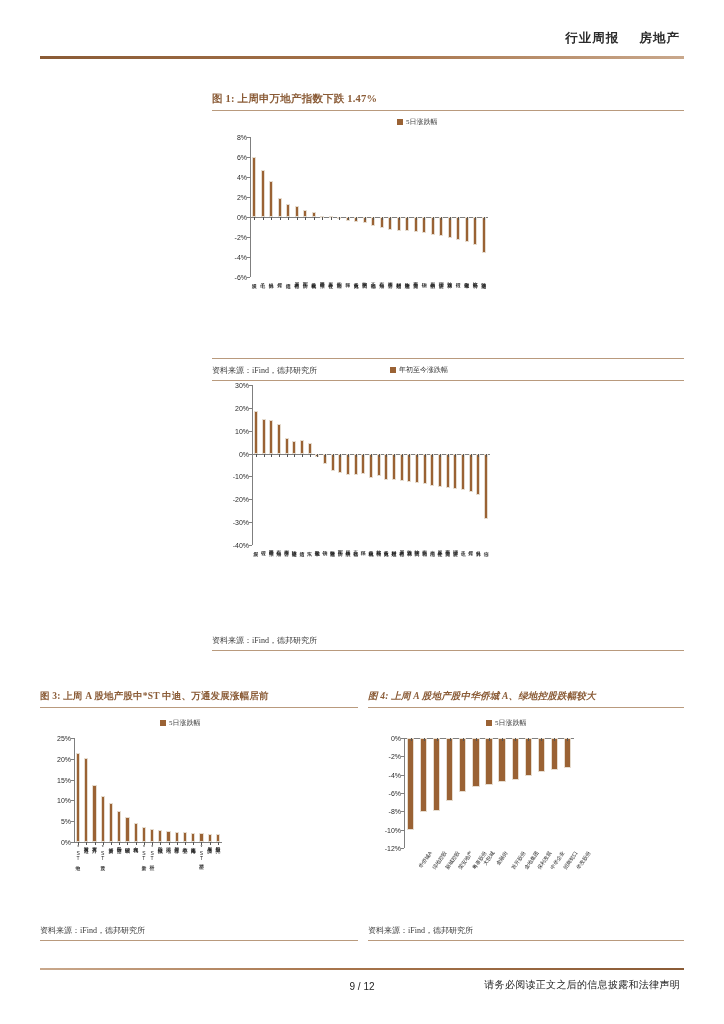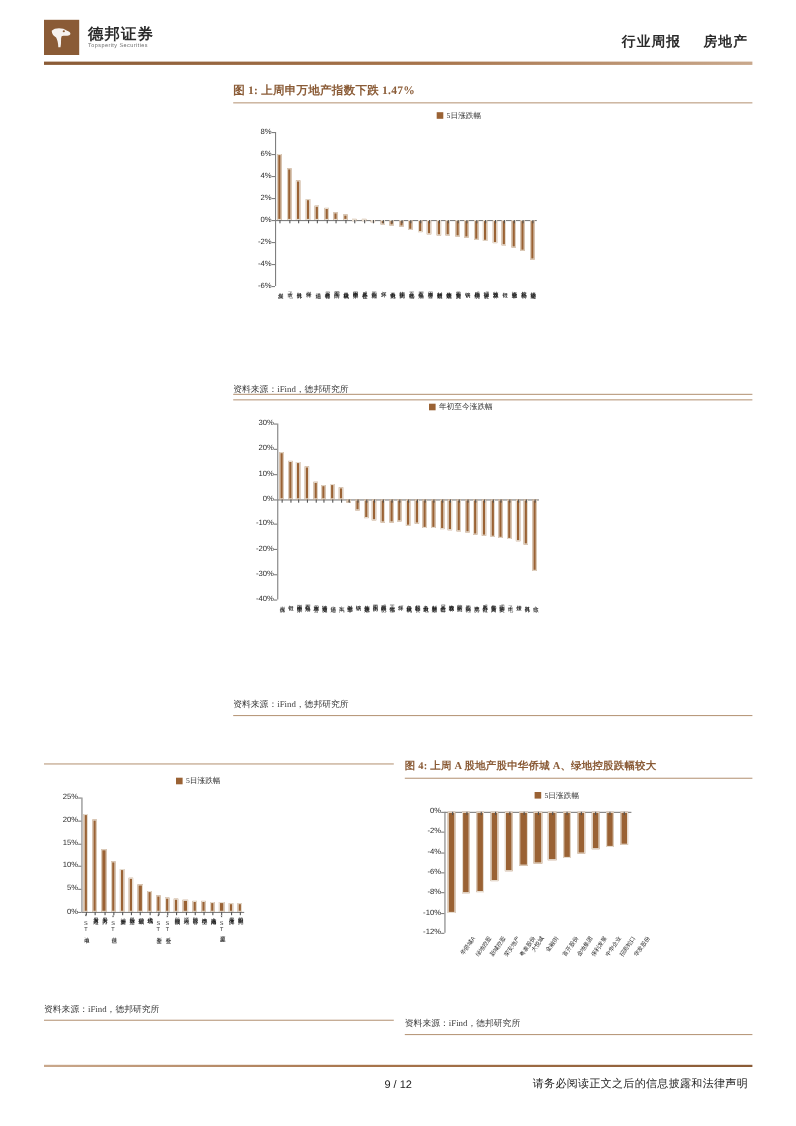--- a/index.html
+++ b/index.html
@@ -151,41 +151,29 @@
   }
   .footer-note {
     position: absolute; right: 44px; bottom: 32px;
     font-size: 10px; color: #222; letter-spacing: .3px;
   }
 </style>
 </head>
 <body>
 
 <div class="page-header">
-  <div class="logo-wrap">
-    <div class="logo-mark">
-      <svg class="beast" viewBox="0 0 24 24">
-        <path d="M3 6 C6 3, 13 3, 17 6 C20 7, 21 9, 19 10 C17 11, 14 10, 12 11 C11 13, 12 17, 11 21 L9 21 C9 17, 8 14, 7 12 C5 11, 3 9, 3 6 Z" fill="#ffffff" opacity="0.92"></path>
-        <circle cx="14" cy="6.4" r="1" fill="#8a5b36"></circle>
-      </svg>
-    </div>
-    <div class="logo-text">
-      <div class="logo-cn">德邦证券</div>
-      <div class="logo-en">Topsperity Securities</div>
-    </div>
-  </div>
   <div class="header-right">
     <span>行业周报</span>
     <span class="sep"></span>
     <span>房地产</span>
   </div>
   <div class="header-rule"></div>
 </div>
 
-<div class="figure" id="fig1-block" style="left:212px; top:75px; width:472px;">
+<div class="figure" id="fig1-block" style="left:212px; top:92px; width:472px;">
   <div class="fig-title">图 1: 上周申万地产指数下跌 1.47%</div>
   <div class="fig-title-rule"></div>
   <div class="chart" id="fig1-chart" style="height:250px;">
       <div class="legend" style="left: 185px; top: 6px;">
         <span class="swatch"></span>
         <span>5日涨跌幅</span>
       </div>
       <div class="axis-line" style="left: 38px; top: 26px; width: 1px; height: 140px;"></div>
       <div class="ytick" style="left: 10px; top: 26px; width: 25px;">8%</div>
       <div class="ytick-mark" style="left: 35px; top: 26px;"></div>
@@ -410,20 +398,21 @@
       <div class="xlabel vert" style="left: 263.484px; top: 188px; font-size: 5px;">计算机</div>
       <div class="bar" title="综合 -28.5%" style="left: 272.165px; top: 94.5714px; width: 3.99226px; height: 65.1429px;"></div>
       <div class="xtick-mark" style="left: 274.161px; top: 94.5714px; height: 3px;"></div>
       <div class="xlabel vert" style="left: 271.161px; top: 188px; font-size: 5px;">综合</div>
     </div>
   <div class="fig-source">资料来源：iFind，德邦研究所</div>
   <div class="fig-source-rule"></div>
 </div>
 
 <div class="figure" id="fig3-block" style="left:40px; top:690px; width:318px;">
+  <div class="fig-title" style="font-size:9.5px;">图 3: 上周 A 股地产股中*ST 中迪、万通发展涨幅居前</div>
   <div class="fig-title-rule"></div>
   <div class="chart" id="fig3-chart" style="height:213px;">
       <div class="legend" style="left: 120px; top: 10px;">
         <span class="swatch"></span>
         <span>5日涨跌幅</span>
       </div>
       <div class="axis-line" style="left: 34px; top: 30px; width: 1px; height: 104px;"></div>
       <div class="ytick" style="left: 6px; top: 30px; width: 25px;">25%</div>
       <div class="ytick-mark" style="left: 31px; top: 30px;"></div>
       <div class="ytick" style="left: 6px; top: 50.8px; width: 25px;">20%</div>
@@ -490,21 +479,21 @@
       <div class="xlabel vert" style="left: 166.667px; top: 136px; font-size: 5px;">津滨发展</div>
       <div class="bar" title="阳光股份 1.9%" style="left: 175.751px; top: 126.096px; width: 4.27556px; height: 7.904px;"></div>
       <div class="xtick-mark" style="left: 177.889px; top: 134px; height: 3px;"></div>
       <div class="xlabel vert" style="left: 174.889px; top: 136px; font-size: 5px;">阳光股份</div>
     </div>
   <div class="fig-source">资料来源：iFind，德邦研究所</div>
   <div class="fig-source-rule"></div>
 </div>
 
 <div class="figure" id="fig4-block" style="left:368px; top:690px; width:316px;">
-  <div class="fig-title" style="font-size:9.5px;">图 4: 上周 A 股地产股中华侨城 A、绿地控股跌幅较大</div>
+  <div class="fig-title" style="font-size:9.5px;font-style:italic;">图 4: 上周 A 股地产股中华侨城 A、绿地控股跌幅较大</div>
   <div class="fig-title-rule"></div>
   <div class="chart" id="fig4-chart" style="height:213px;">
       <div class="legend" style="left: 118px; top: 10px;">
         <span class="swatch"></span>
         <span>5日涨跌幅</span>
       </div>
       <div class="axis-line" style="left: 36px; top: 30px; width: 1px; height: 110px;"></div>
       <div class="ytick" style="left: 8px; top: 30px; width: 25px;">0%</div>
       <div class="ytick-mark" style="left: 33px; top: 30px;"></div>
       <div class="ytick" style="left: 8px; top: 48.3333px; width: 25px;">-2%</div>

